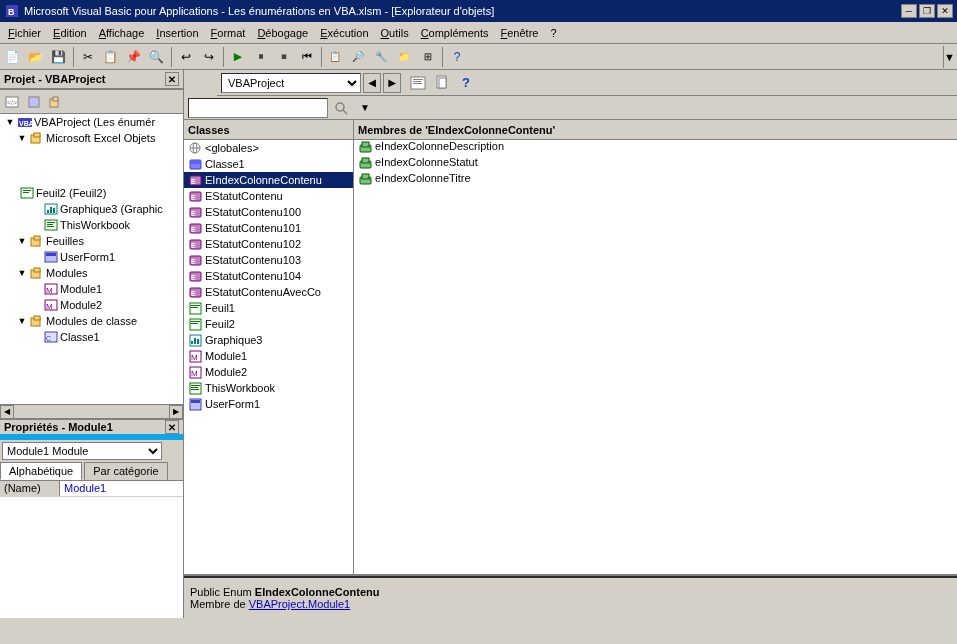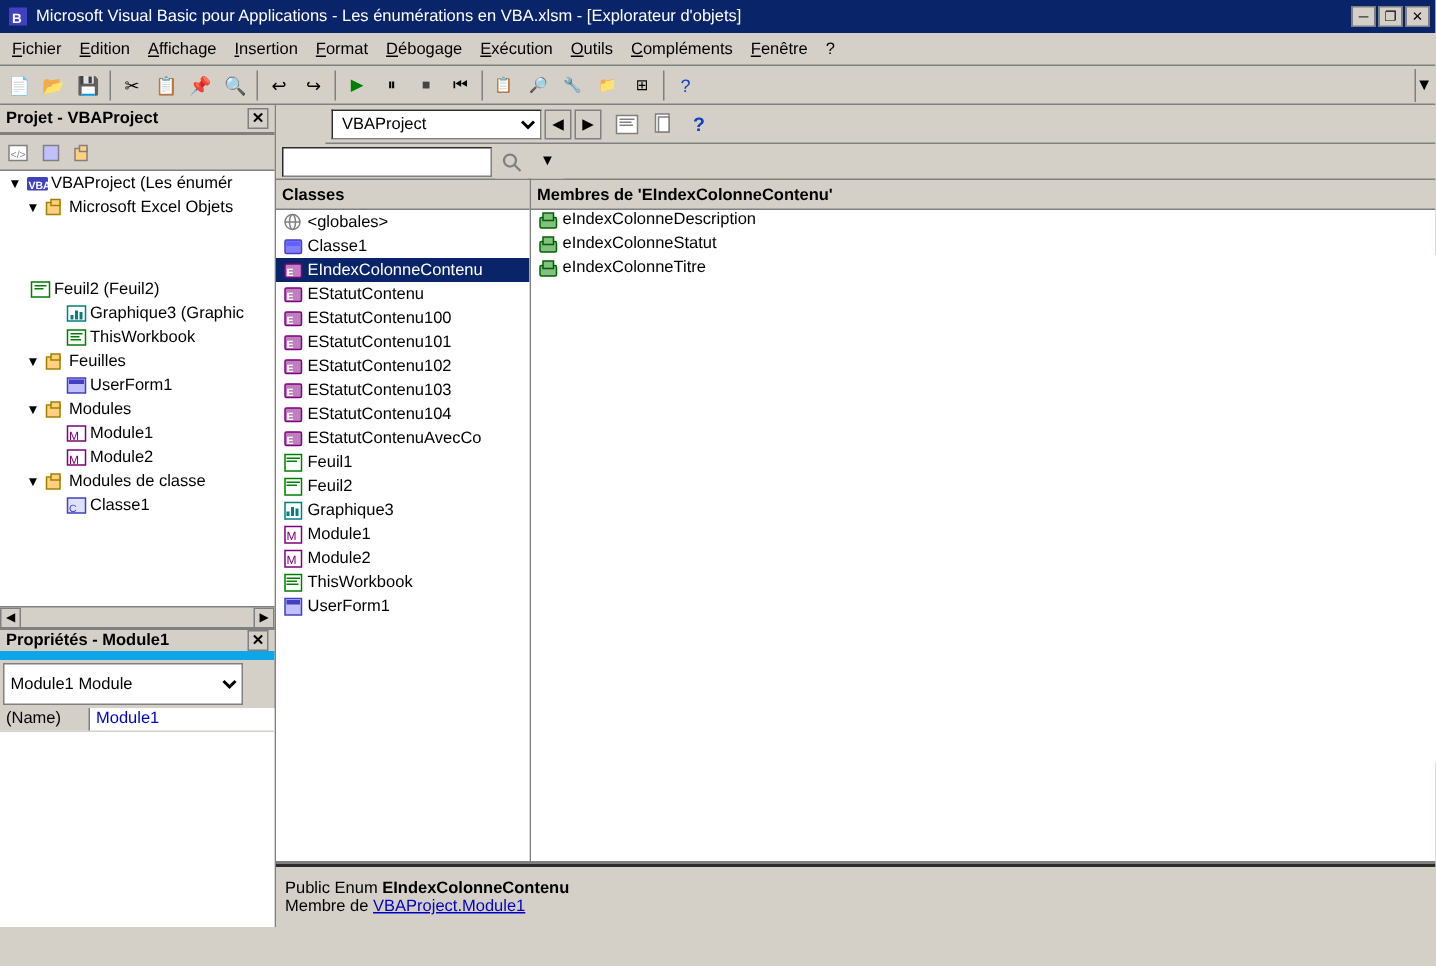--- a/index.html
+++ b/index.html
@@ -206,21 +206,21 @@
       display: flex;
       align-items: center;
       justify-content: space-between;
       padding: 2px 4px;
       font-size: 11px;
       font-weight: bold;
       height: 20px;
     }
     .prop-dropdown {
       width: 160px;
-      height: 28px;
+      height: 18px;
       font-size: 11px;
       background: white;
       border: 1px solid #808080;
       margin: 2px;
     }
     .prop-tabs {
       display: flex;
       background: #d4d0c8;
       border-bottom: 1px solid #808080;
     }
@@ -692,20 +692,24 @@
     </div>
 
     <div class="properties-panel" style="height:200px;">
       <div class="prop-header">
         <span>Propriétés - Module1</span>
         <div class="panel-close">✕</div>
       </div>
       <select class="prop-dropdown">
         <option>Module1  Module</option>
       </select>
+      <div class="prop-tabs">
+        <div class="prop-tab active">Alphabétique</div>
+        <div class="prop-tab">Par catégorie</div>
+      </div>
       <div class="prop-grid">
         <div class="prop-row">
           <div class="prop-name">(Name)</div>
           <div class="prop-value">Module1</div>
         </div>
       </div>
     </div>
   </div>
 
   <div class="right-panel">

